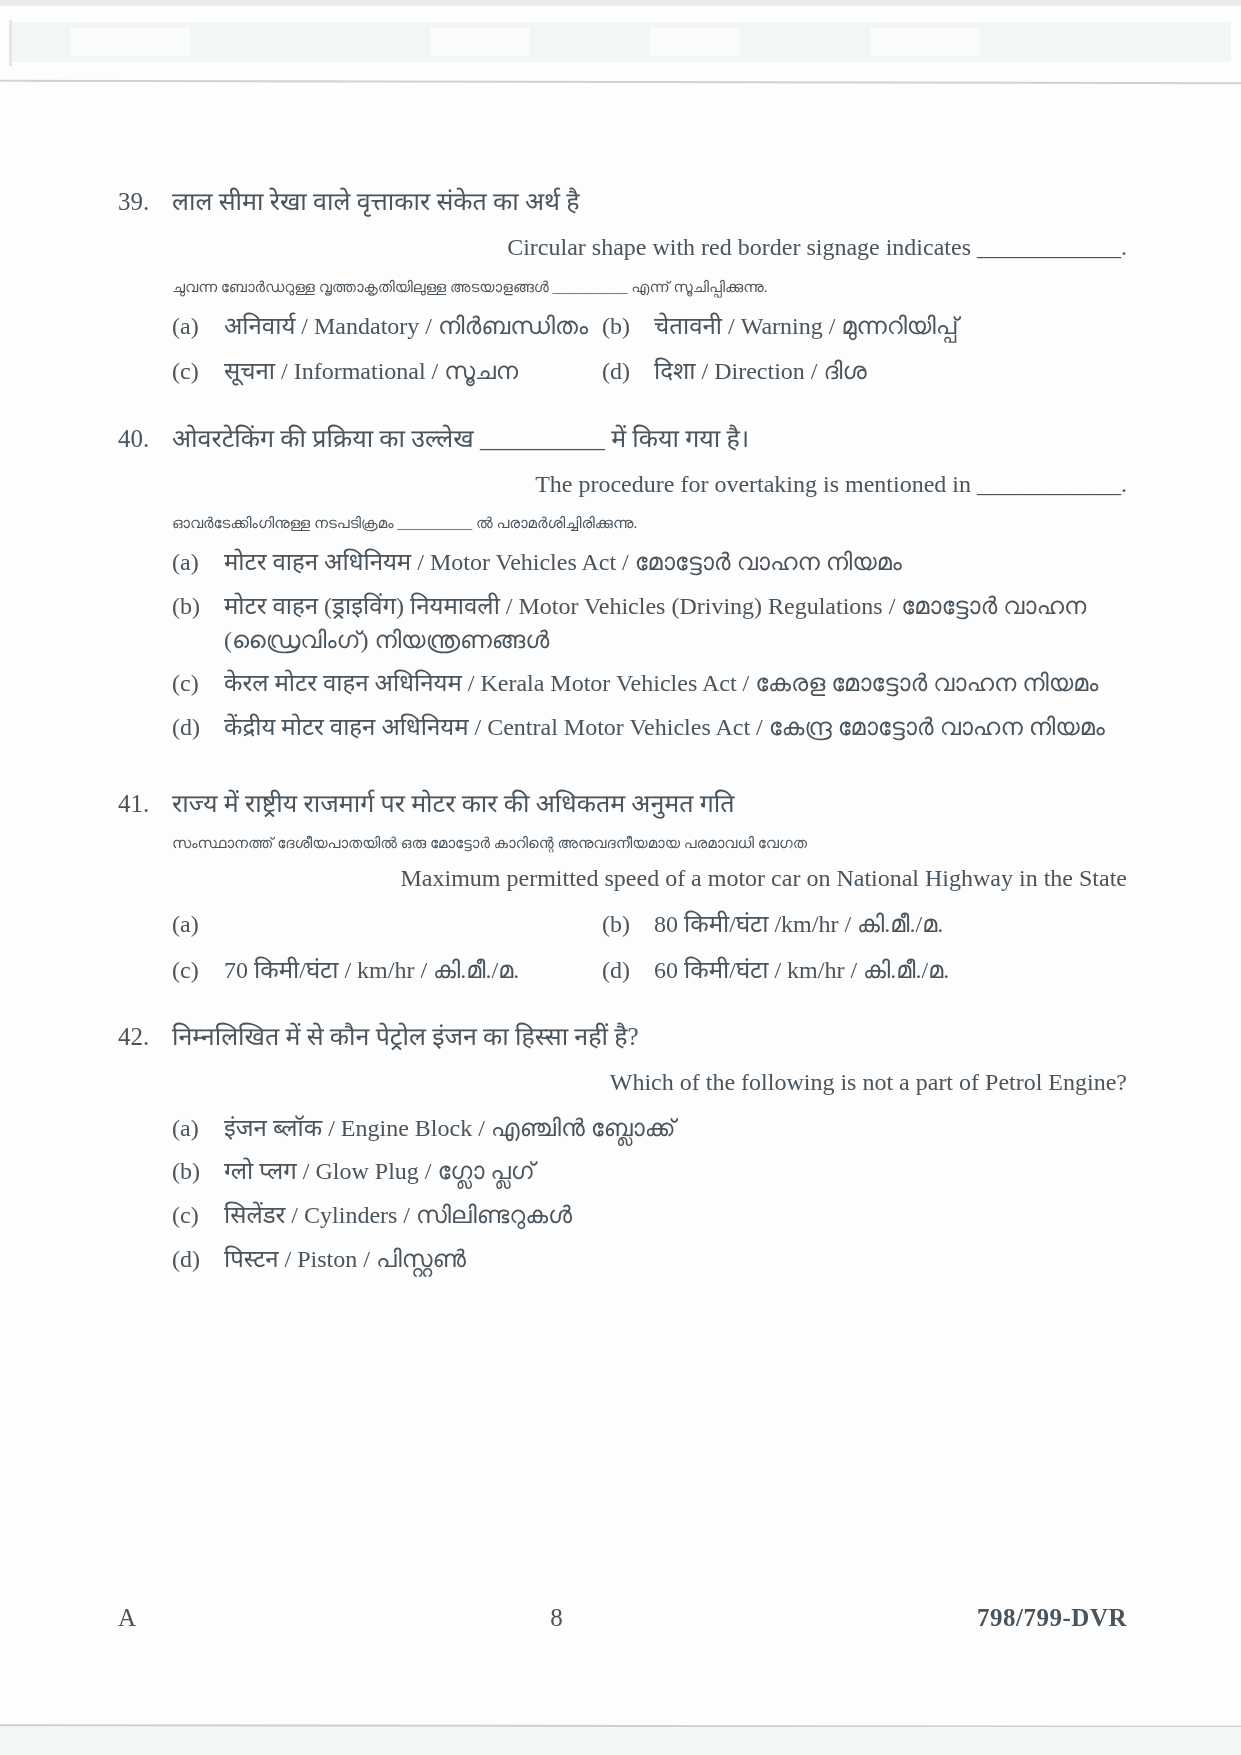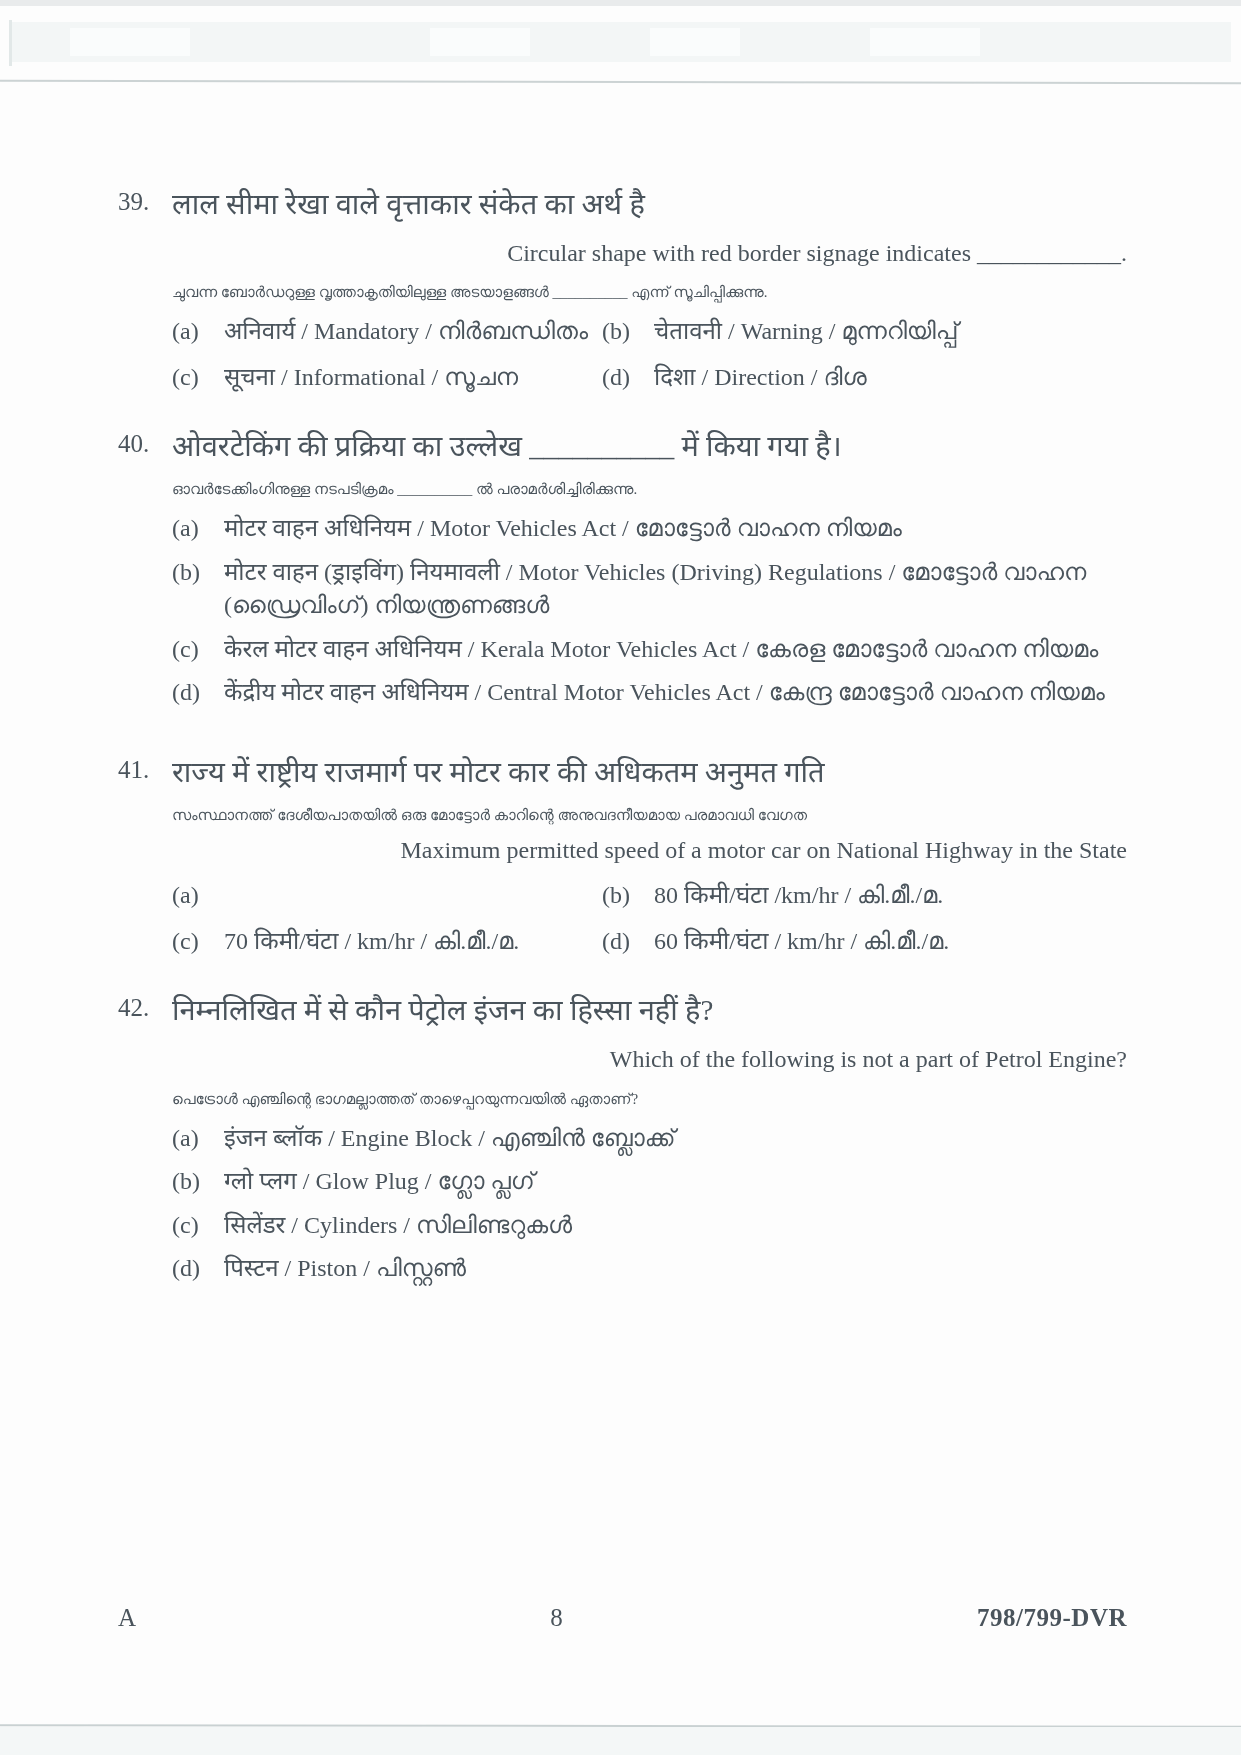--- a/index.html
+++ b/index.html
@@ -44,21 +44,21 @@
   .content {
     position: absolute;
     left: 118px;
     right: 114px;
     top: 178px;
   }
   .question { display: flex; margin-bottom: 32px; }
   .qnum { flex: 0 0 54px; font-size: 25px; }
   .qbody { flex: 1 1 auto; min-width: 0; }
   .qline { margin: 0 0 12px 0; }
-  .hindi { font-size: 29px; }
+  .hindi { font-size: 25px; }
   .english { font-size: 24px; text-align: right; }
   .malayalam { font-size: 15px; margin-bottom: 8px; }
   .justify { text-align: justify; }
 
   .options { margin-top: 12px; }
   .options.two-col {
     display: grid;
     grid-template-columns: 430px 1fr;
     row-gap: 12px;
   }
@@ -119,20 +119,21 @@
             <span class="otext">दिशा / Direction / ദിശ</span>
           </div>
         </div>
       </div>
     </section>
 
     <section class="question">
       <div class="qnum">40.</div>
       <div class="qbody">
         <p class="qline hindi">ओवरटेकिंग की प्रक्रिया का उल्लेख __________ में किया गया है।</p>
+        <p class="qline english">The procedure for overtaking is mentioned in ____________.</p>
         <p class="qline malayalam">ഓവർടേക്കിംഗിനുള്ള നടപടിക്രമം __________ ൽ പരാമർശിച്ചിരിക്കുന്നു.</p>
         <div class="options one-col">
           <div class="option">
             <span class="olabel">(a)</span>
             <span class="otext">मोटर वाहन अधिनियम / Motor Vehicles Act / മോട്ടോർ വാഹന നിയമം</span>
           </div>
           <div class="option">
             <span class="olabel">(b)</span>
             <span class="otext">मोटर वाहन (ड्राइविंग) नियमावली / Motor Vehicles (Driving) Regulations / മോട്ടോർ വാഹന (ഡ്രൈവിംഗ്) നിയന്ത്രണങ്ങൾ</span>
           </div>
@@ -172,21 +173,20 @@
           </div>
         </div>
       </div>
     </section>
 
     <section class="question">
       <div class="qnum">42.</div>
       <div class="qbody">
         <p class="qline hindi">निम्नलिखित में से कौन पेट्रोल इंजन का हिस्सा नहीं है?</p>
         <p class="qline english">Which of the following is not a part of Petrol Engine?</p>
-        <p class="qline malayalam">പെട്രോൾ എഞ്ചിന്റെ ഭാഗമല്ലാത്തത് താഴെപ്പറയുന്നവയിൽ ഏതാണ്?</p>
         <div class="options one-col">
           <div class="option">
             <span class="olabel">(a)</span>
             <span class="otext">इंजन ब्लॉक / Engine Block / എഞ്ചിൻ ബ്ലോക്ക്</span>
           </div>
           <div class="option">
             <span class="olabel">(b)</span>
             <span class="otext">ग्लो प्लग / Glow Plug / ഗ്ലോ പ്ലഗ്</span>
           </div>
           <div class="option">

